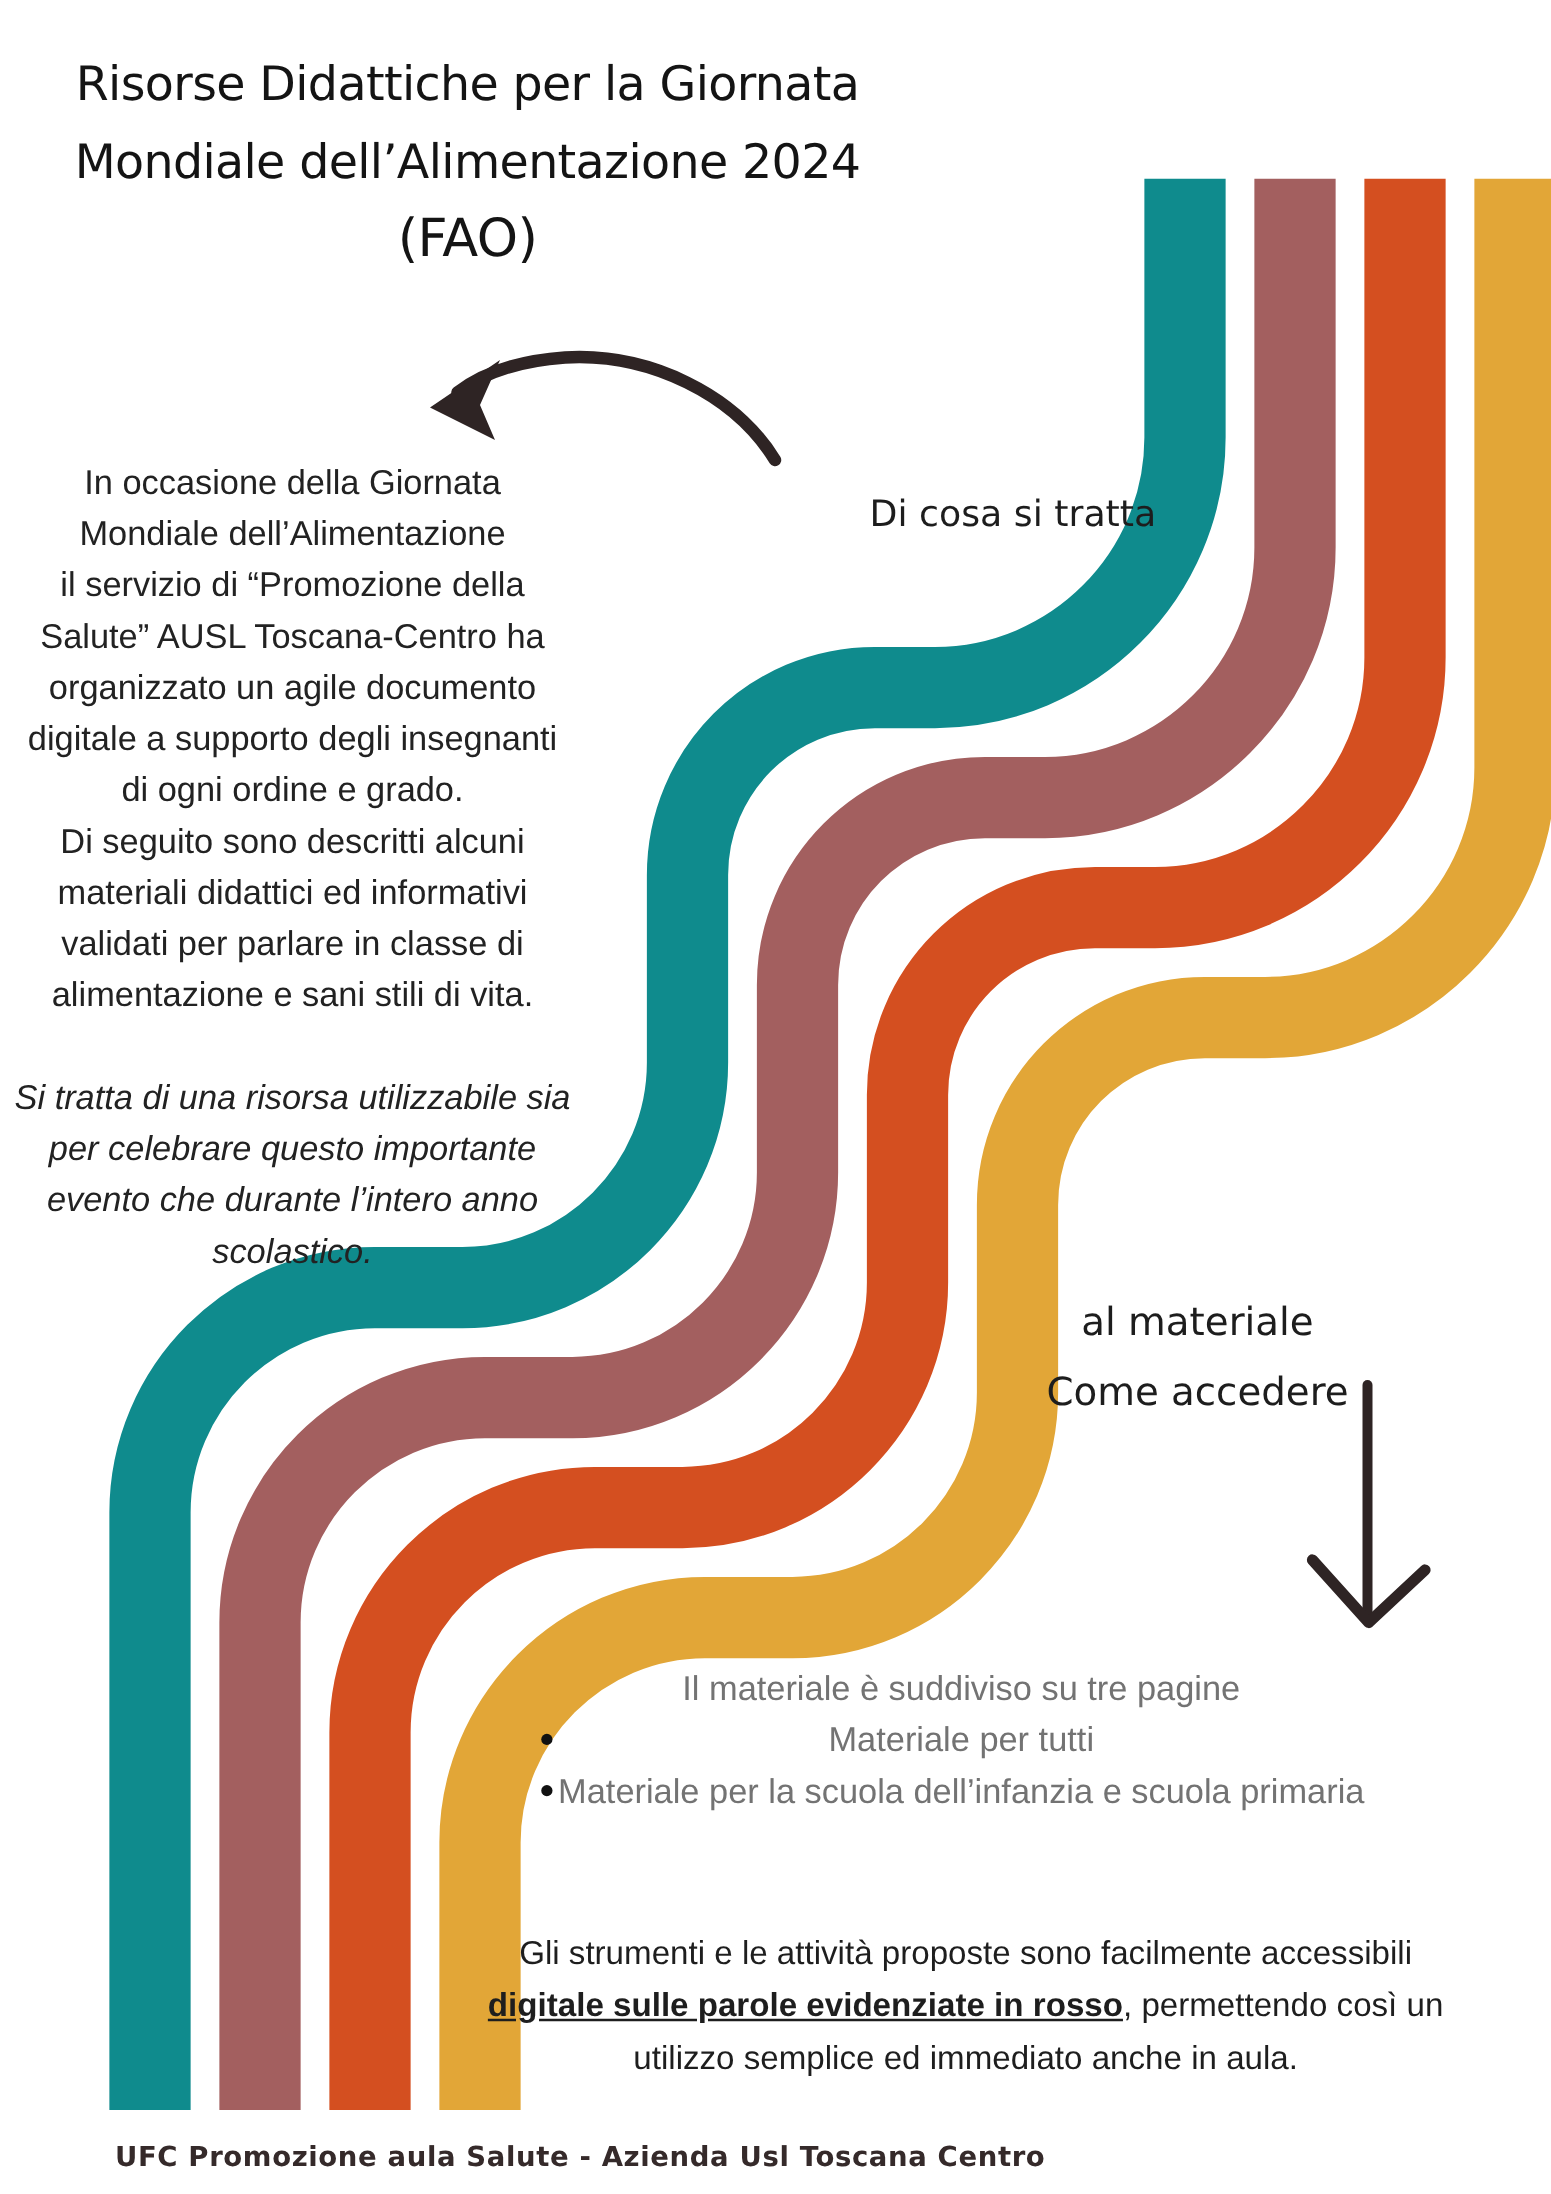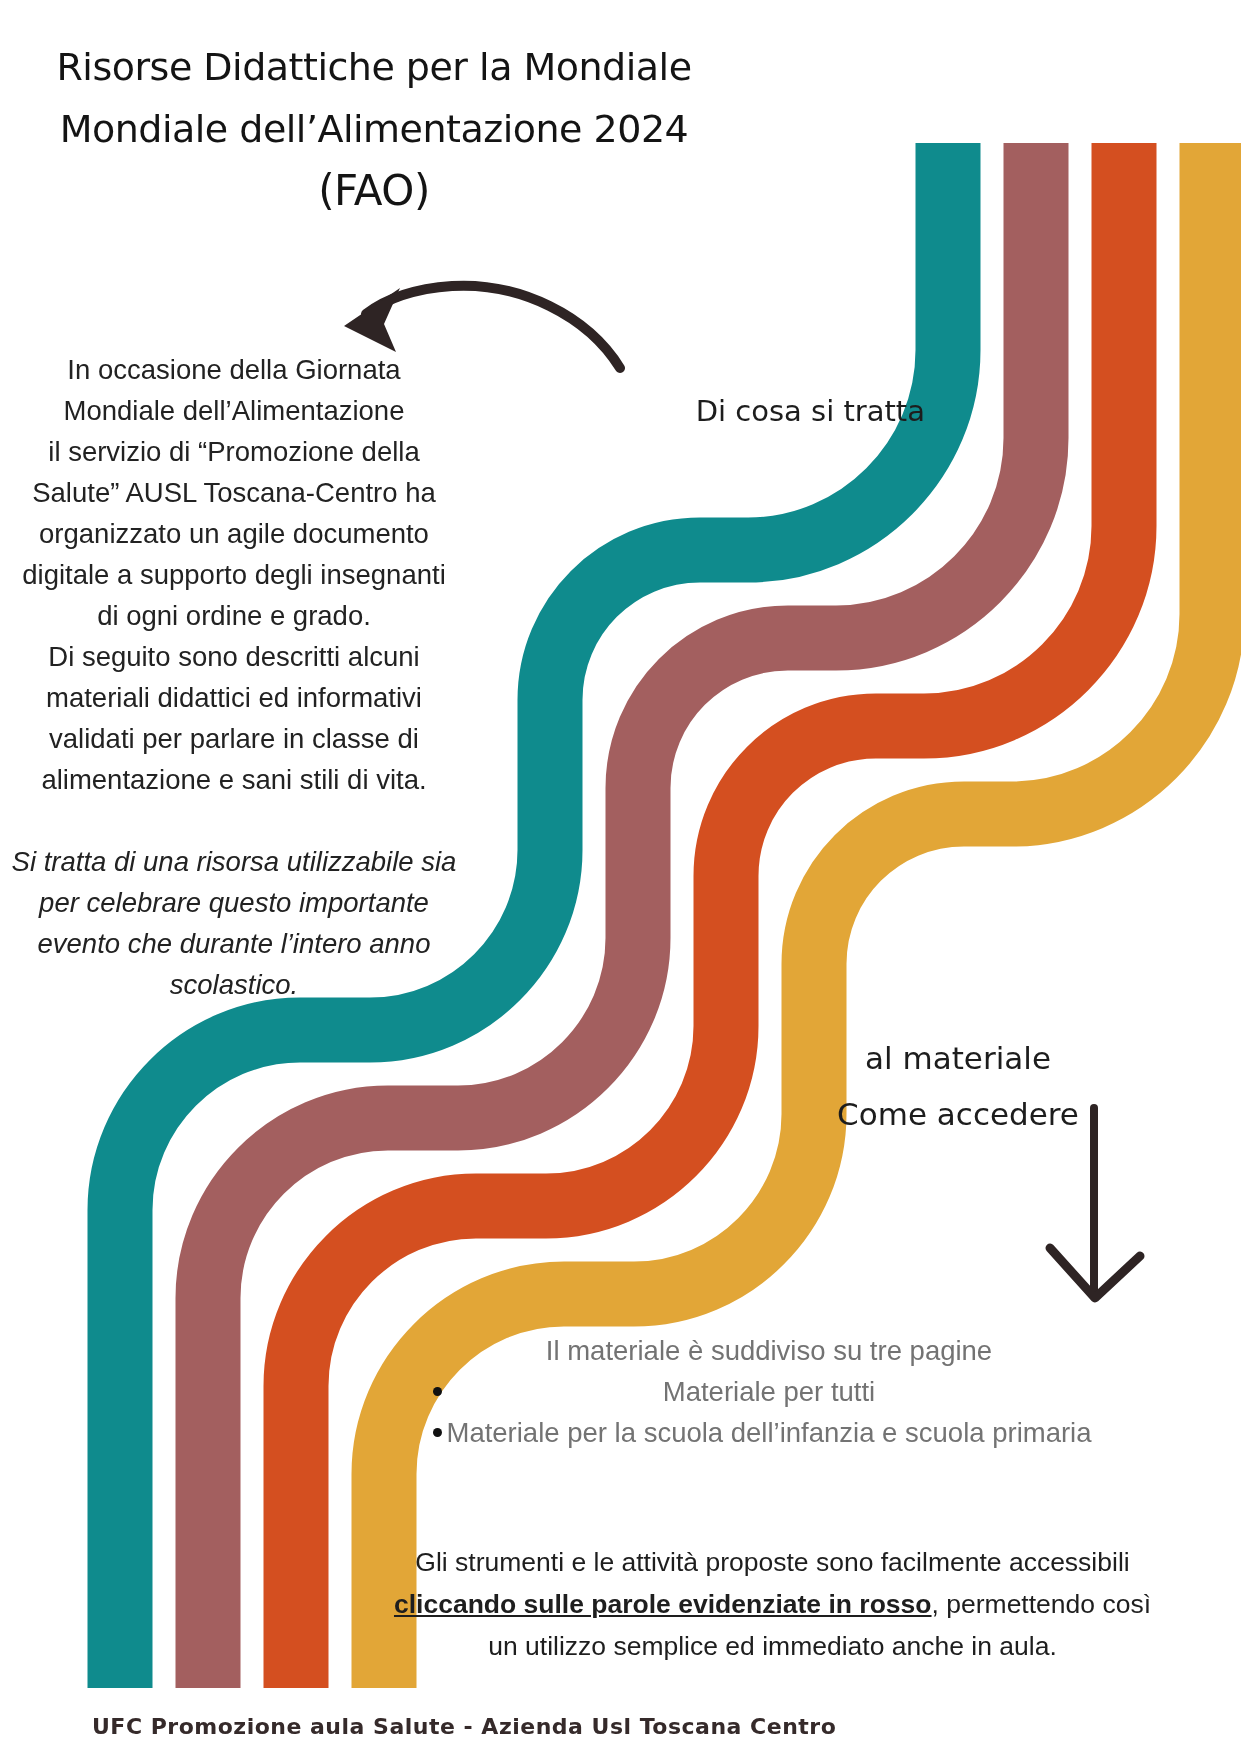--- a/index.html
+++ b/index.html
@@ -10,21 +10,21 @@
   .abs{position:absolute;}
   
   #art{position:absolute;left:0;top:0;width:1241px;height:1755px;z-index:1;}
   .txt{z-index:2;}
   
   .title{left:0px;top:36px;width:748px;text-align:center;
     font-family:"DejaVu Sans",sans-serif;font-weight:500;color:#141414;
     font-size:38px;line-height:62px;letter-spacing:-0.5px;white-space:nowrap;}
   .title .fao{font-size:42px;}
   
-  .intro{left:0px;top:308px;width:468px;text-align:center;
+  .intro{left:0px;top:324px;width:468px;text-align:center;
     font-size:27.5px;line-height:41px;color:#222222;white-space:pre-line;}
   .intro .it{font-style:italic;}
   
   .hand{font-family:"DejaVu Sans",sans-serif;color:#1d1d1d;font-weight:500;}
   .what-label{left:525px;top:394px;width:400px;text-align:right;
     font-size:29px;white-space:nowrap;}
   .how-label{left:778px;top:1030px;width:360px;text-align:center;
     font-size:31px;line-height:56px;}
   .how-label span{display:block;}
   
@@ -57,21 +57,21 @@
     <path d="M 344 326 L 400 288 L 384 324 L 396 352 Z" stroke="none" fill="#2e2424"></path>
   </g>
 
   <g>
     <path d="M 1094 1108 V 1290" fill="none" stroke-width="8" stroke-linecap="round" stroke="#2e2424"></path>
     <path d="M 1050 1248 L 1095 1298 L 1140 1256" fill="none" stroke-width="9" stroke-linecap="round" stroke-linejoin="round" stroke="#2e2424"></path>
   </g>
 </svg>
 
 <div class="abs txt title">
-  <span style="display:block">Risorse Didattiche per la Mondiale</span>
+  <span style="display:block">Risorse Didattiche per la Giornata</span>
   <span style="display:block">Mondiale dell’Alimentazione 2024</span>
   <span style="display:block" class="fao">(FAO)</span>
 </div>
 
 <div class="abs txt intro">
   <div>In occasione della Giornata
 Mondiale dell’Alimentazione
 il servizio di  “Promozione della
 Salute” AUSL Toscana-Centro ha
 organizzato un agile documento
@@ -102,16 +102,16 @@
       <span>Materiale per tutti</span>
     </li>
     <li>
       <span class="dot"></span>
       <span>Materiale per la scuola dell’infanzia e scuola primaria</span>
     </li>
   </ul>
 </div>
 
 <div class="abs txt access">
-  <span>Gli strumenti e le attività proposte sono facilmente accessibili </span><span class="link">cliccando sulle parole evidenziate in rosso</span><span>, permettendo così un utilizzo semplice ed immediato anche in aula.</span>
+  <span>Gli strumenti e le attività proposte sono facilmente accessibili </span><span class="link">digitale sulle parole evidenziate in rosso</span><span>, permettendo così un utilizzo semplice ed immediato anche in aula.</span>
 </div>
 
 <div class="abs txt footer">UFC Promozione aula Salute - Azienda Usl Toscana Centro</div>
 
 </body></html>

